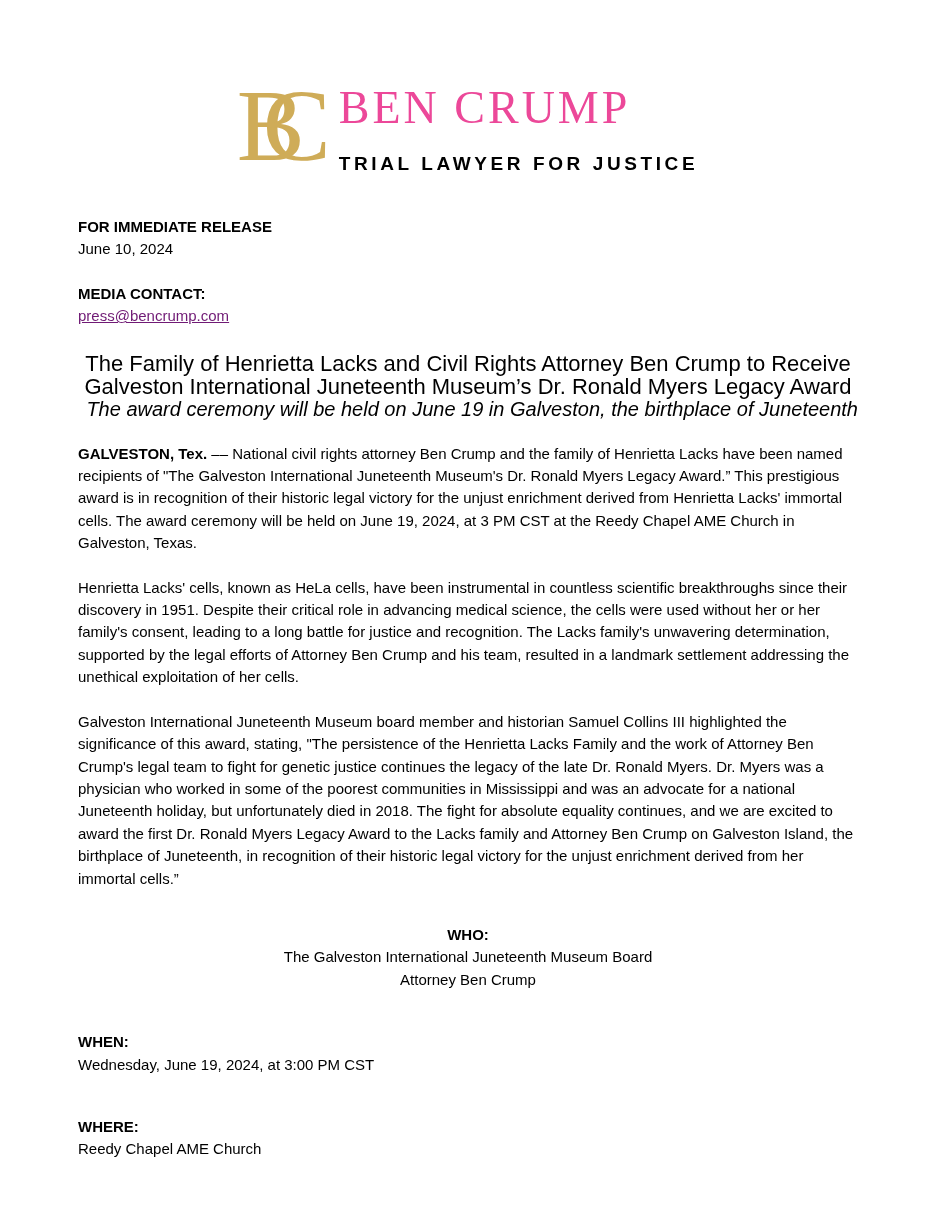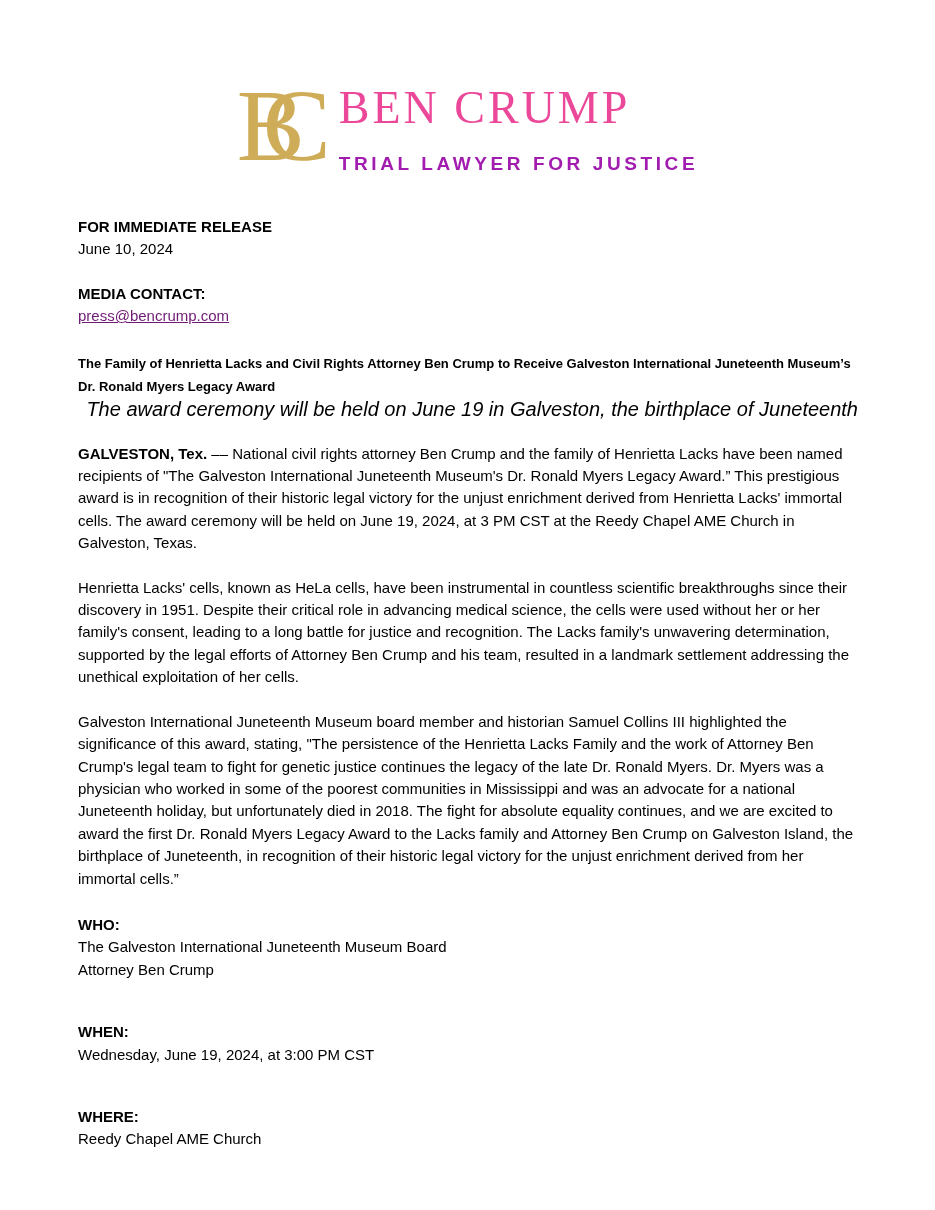--- a/index.html
+++ b/index.html
@@ -44,54 +44,54 @@
     font-size: 46px;
     line-height: 50px;
     letter-spacing: 3px;
     color: #ec4899;
     white-space: nowrap;
   }
   .logo-tagline {
     font-size: 19px;
     font-weight: 700;
     letter-spacing: 3.6px;
-    color: #a21caf;
+    color: #000000;
     margin-top: 20px;
     white-space: nowrap;
   }
   
   .content {
     margin: 40px 77px 0 78px; 
     font-size: 15px;
     line-height: 22.4px;
   }
   .content p { margin: 0; }
   .bold { font-weight: 700; }
   .gap-above { margin-top: 22px !important; }
   .email {
     color: #701a75;
     text-decoration: underline;
   }
   .title {
     margin: 24px 0 0 0;
-    font-size: 13px;
+    font-size: 22px;
     line-height: 23px;
-    font-weight: 700;
-    text-align: left;
+    font-weight: 400;
+    text-align: center;
   }
   .subtitle {
     font-size: 20px;
     line-height: 23px;
     font-style: italic;
     text-align: right;
     font-weight: 400;
   }
   .para { margin-top: 22px !important; }
   .detail { margin-top: 40px; }
-  .detail.first { margin-top: 24px; }
+  .detail.first { margin-top: 34px; text-align: center; }
 </style>
 </head>
 <body>
 
 <div class="page">
 
   <div class="logo">
     <div class="monogram">
       <span class="mono-c">C</span>
       <span class="mono-b">B</span>

